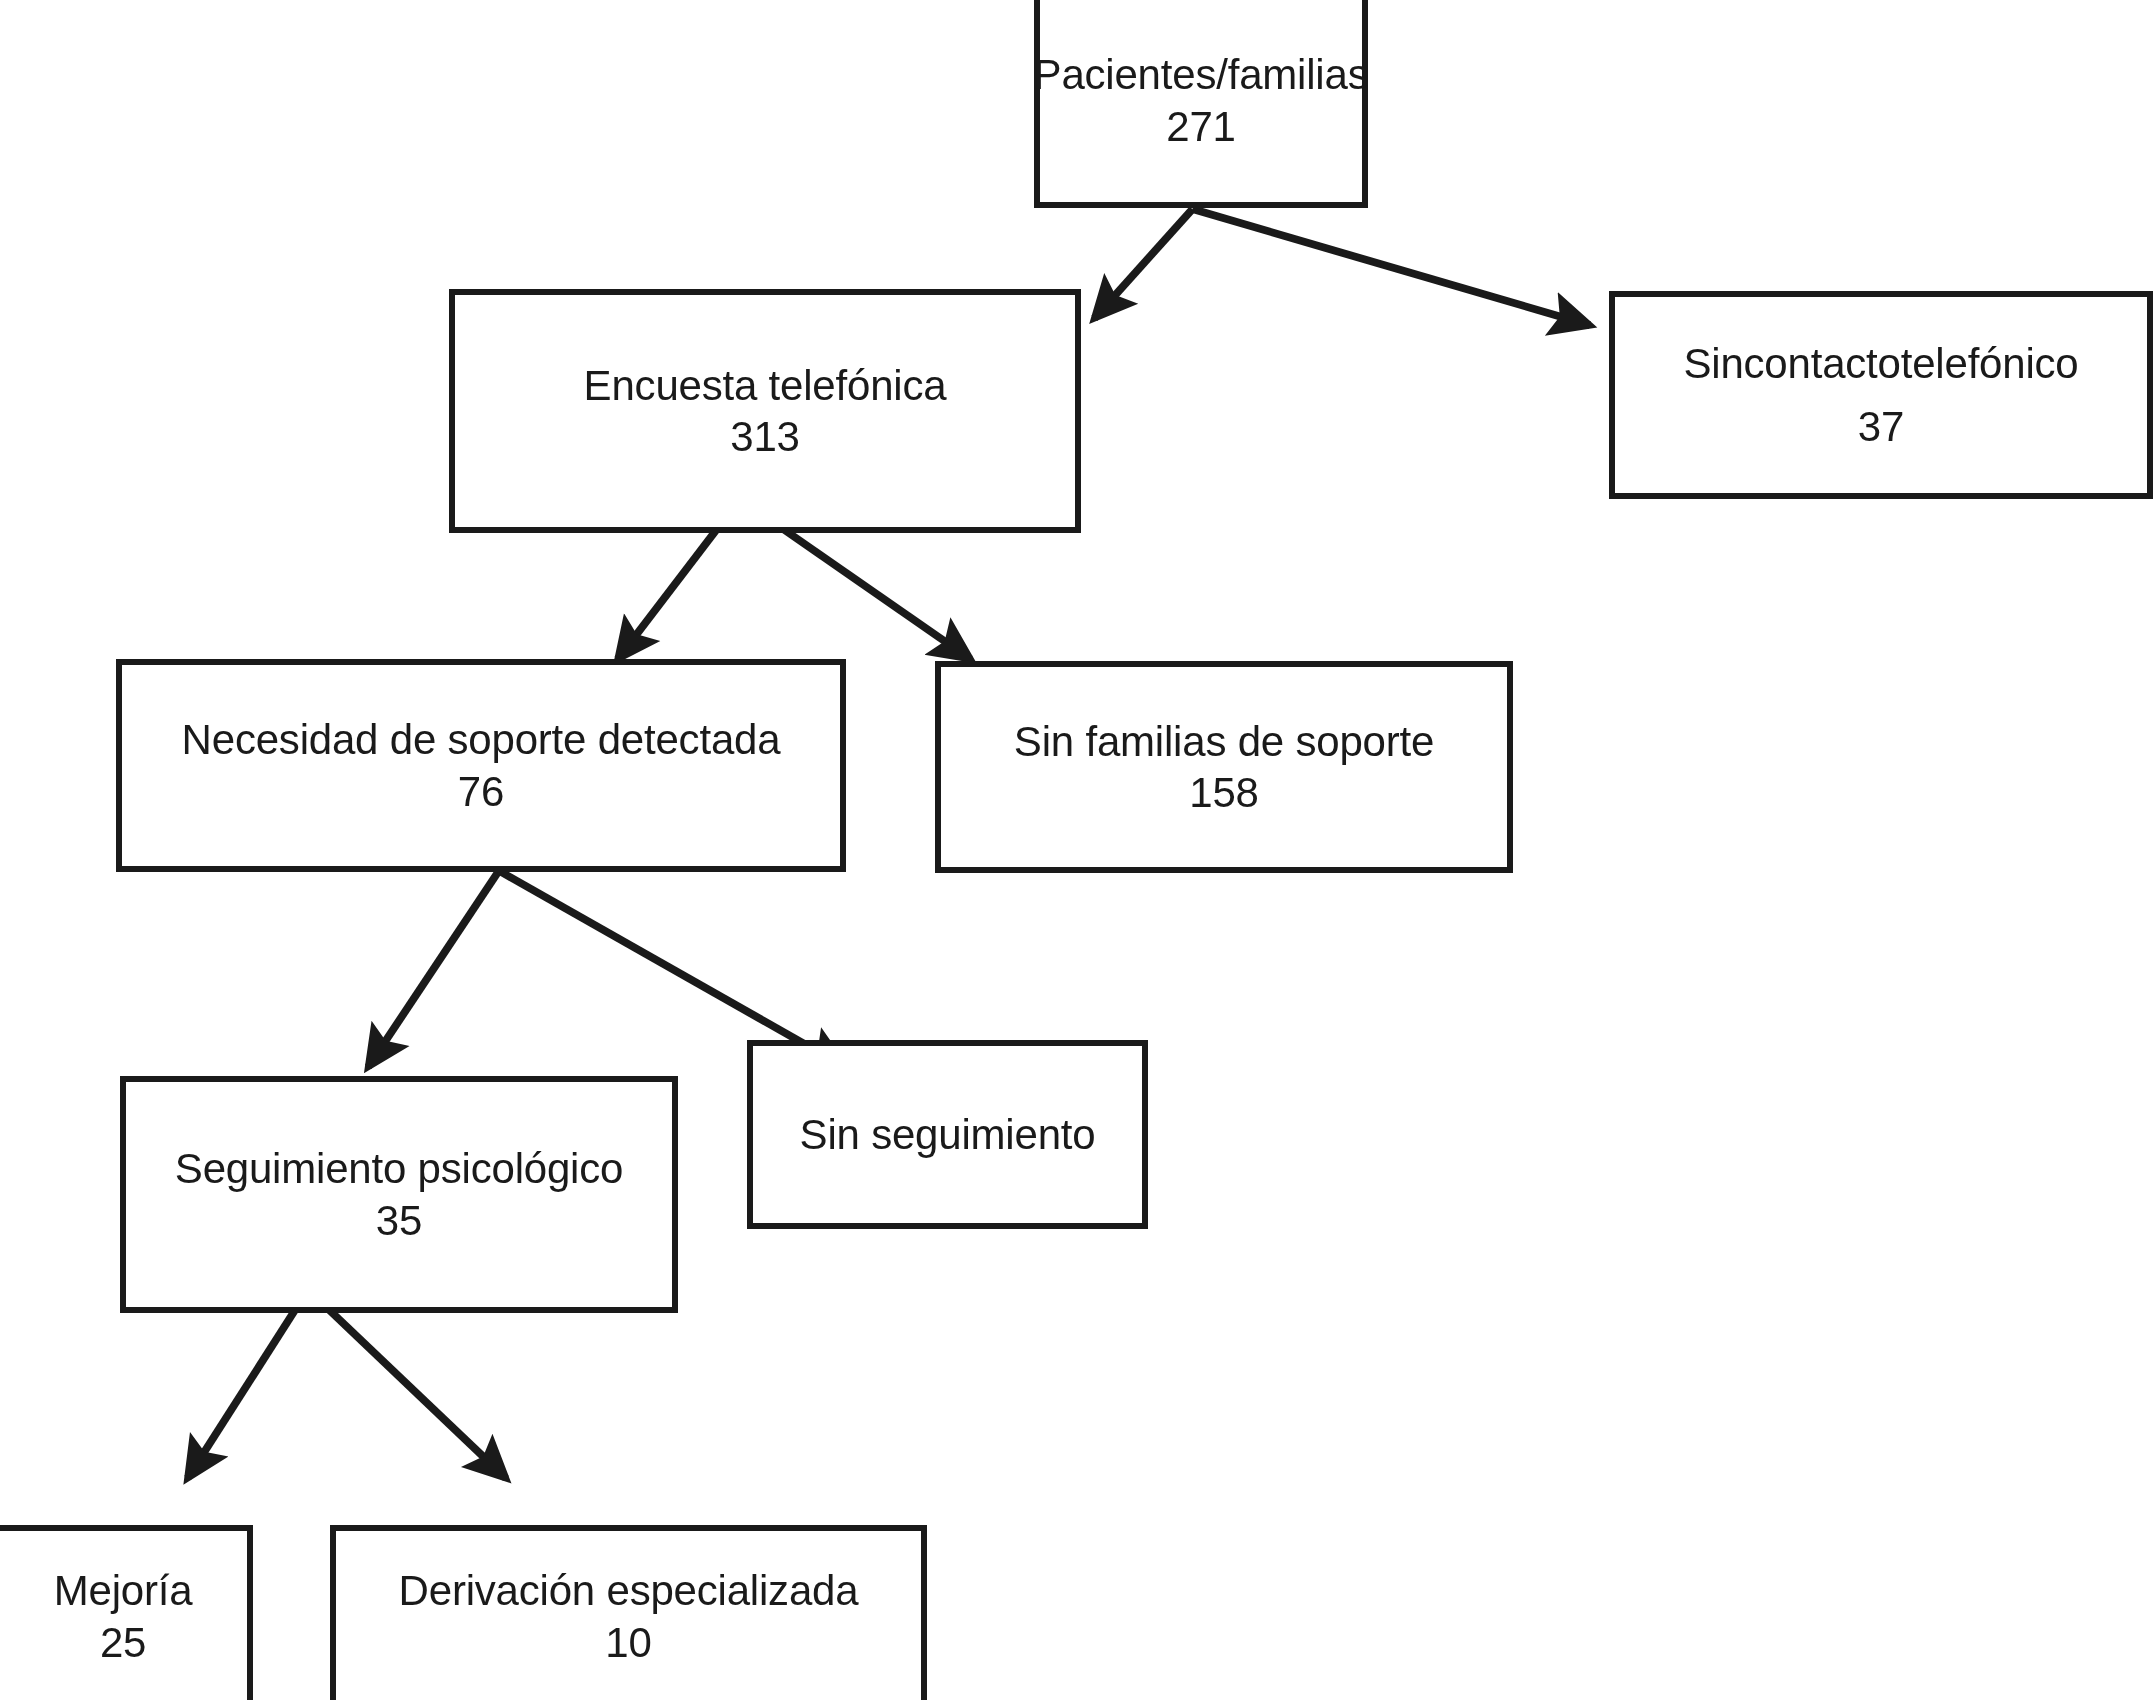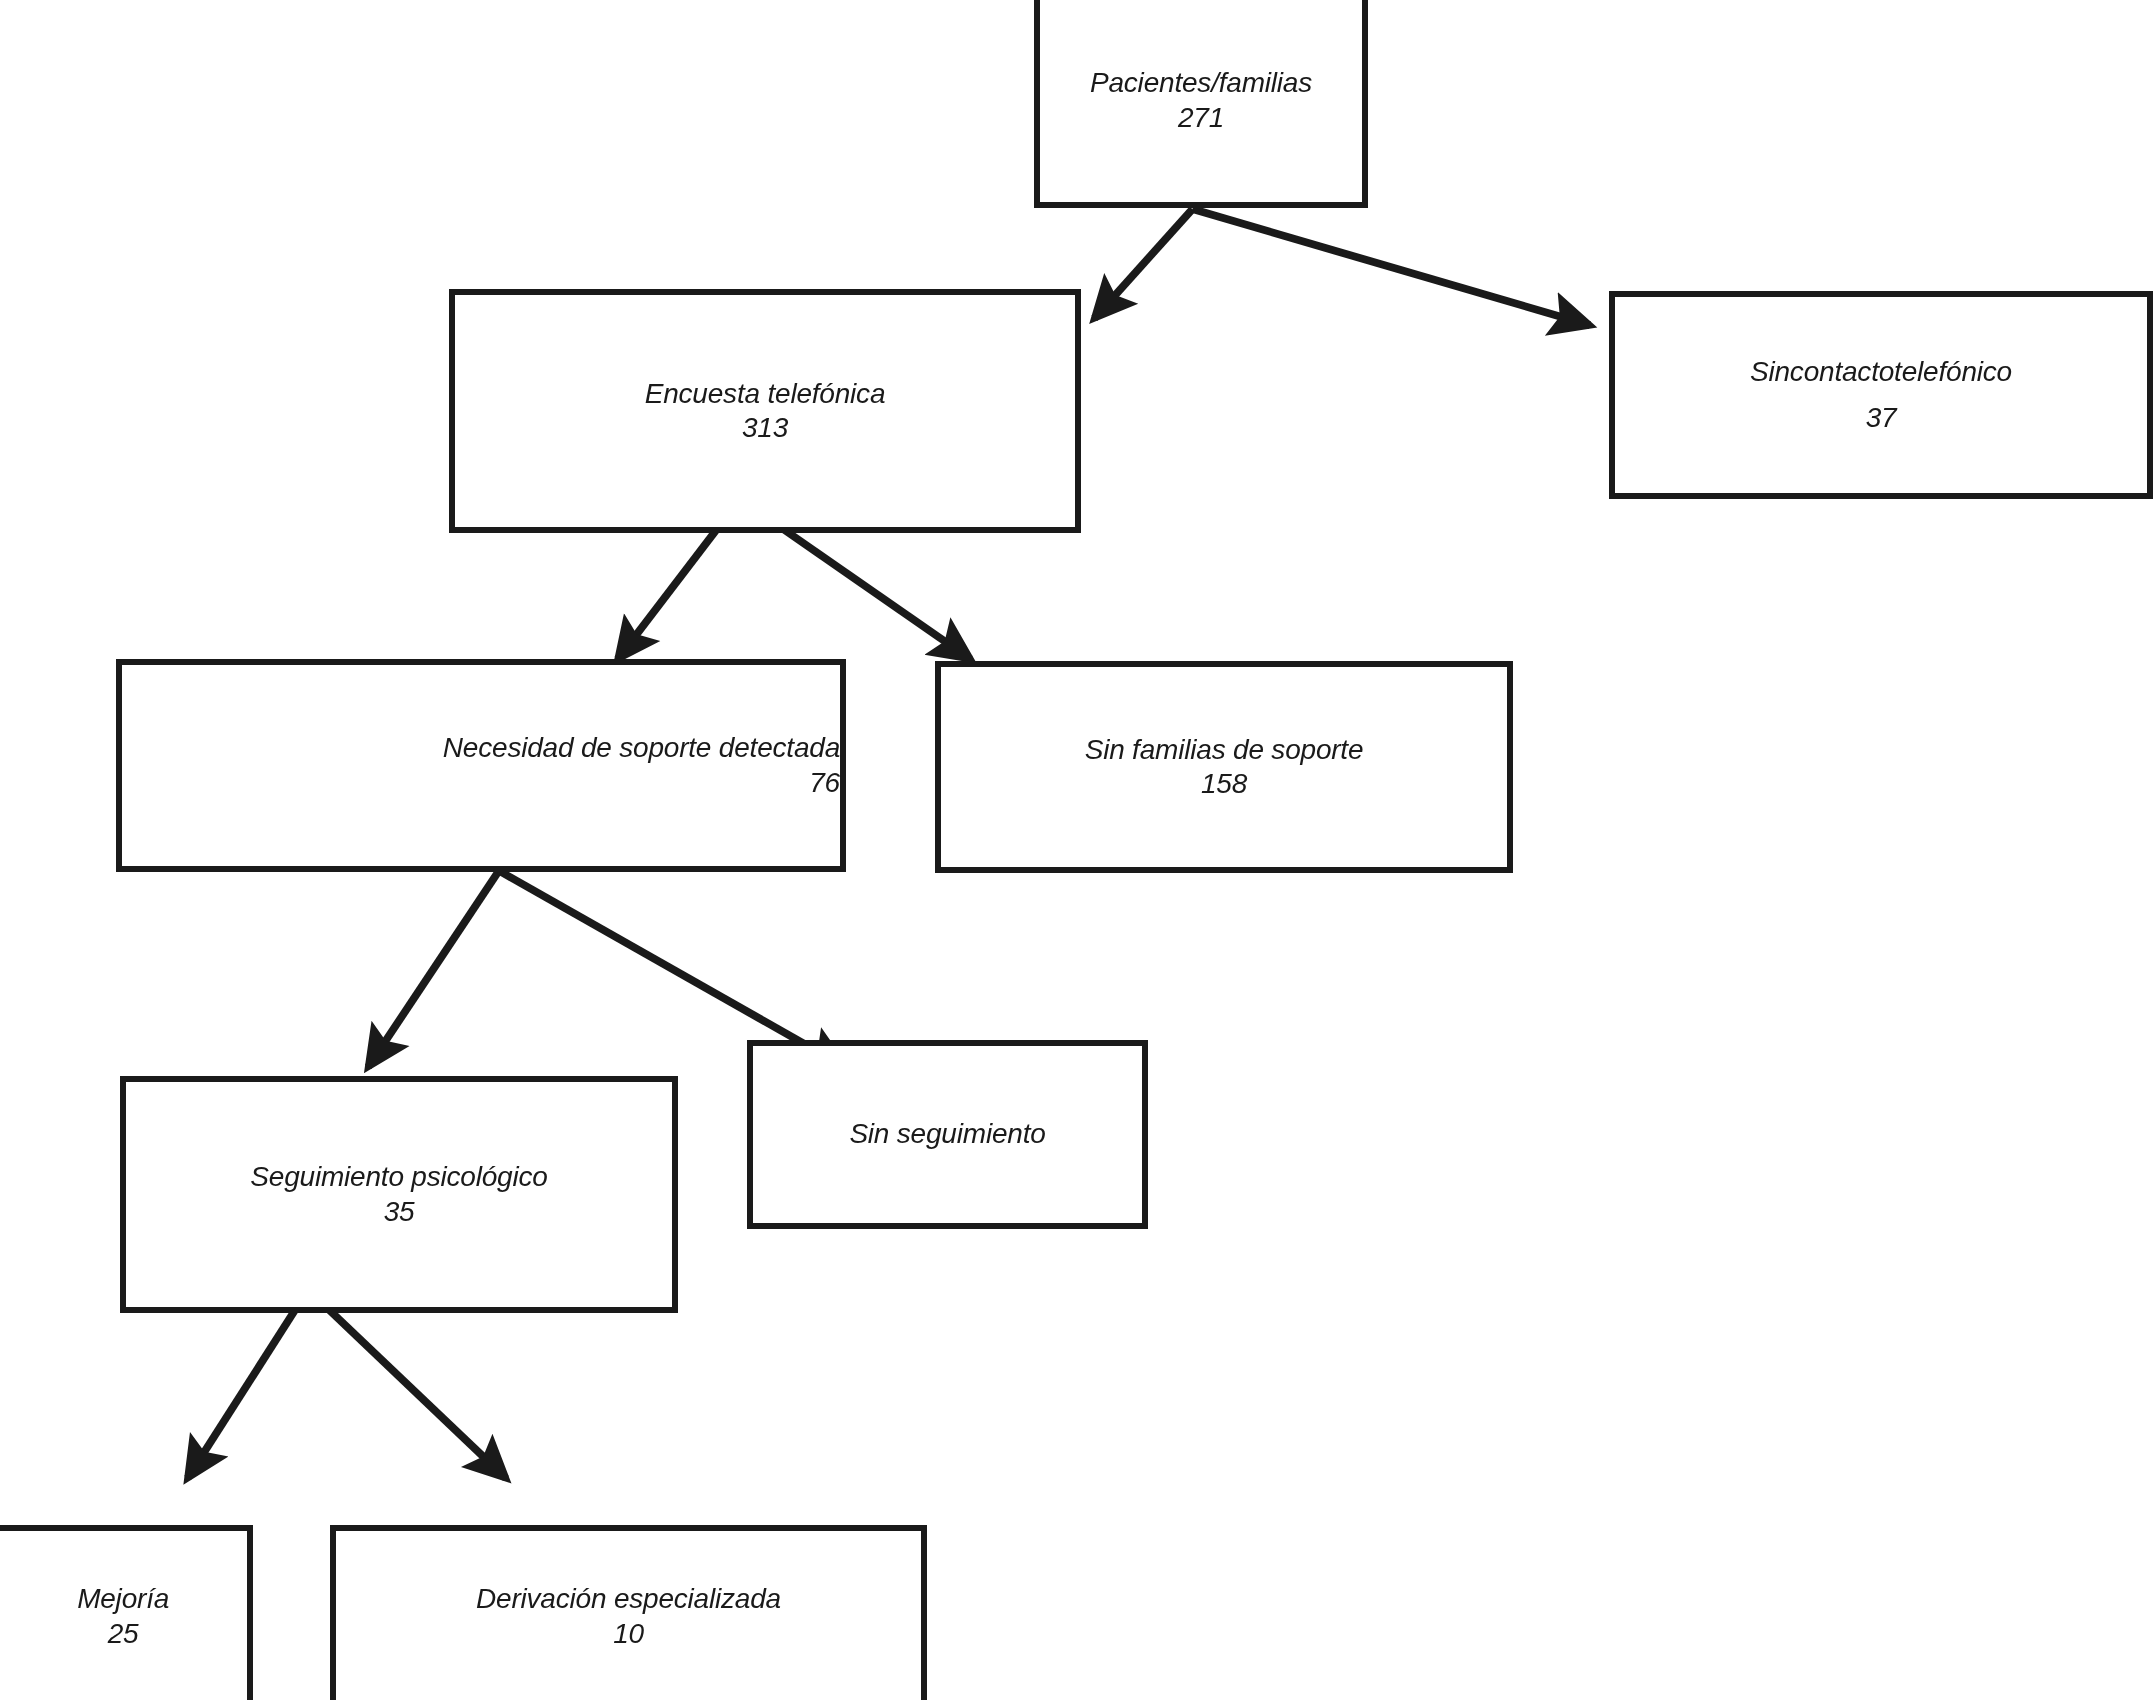--- a/index.html
+++ b/index.html
@@ -24,25 +24,24 @@
     flex-direction: column;
     align-items: center;
     justify-content: center;
     color: #1a1a1a;
     z-index: 2;
   }
   .node .label,
   .node .count {
     display: block;
     text-align: center;
-    font-size: 28px;
+    font-size: 42px;
     line-height: 1.22;
     white-space: nowrap;
     letter-spacing: -0.2px;
-    font-style: italic;
   }
   .node .count:empty { display: none; }
   svg.edges {
     position: absolute;
     left: 0;
     top: 0;
     width: 2156px;
     height: 1701px;
     z-index: 1;
     overflow: visible;
@@ -85,21 +84,21 @@
   <div class="node" style="left:449px; top:289px; width:632px; height:244px;">
     <span class="label">Encuesta telefónica</span>
     <span class="count">313</span>
   </div>
 
   <div class="node" style="left:1609px; top:291px; width:544px; height:208px;gap:12px;">
     <span class="label">Sincontactotelefónico</span>
     <span class="count">37</span>
   </div>
 
-  <div class="node" style="left:116px; top:659px; width:730px; height:213px;align-items:flex-end;">
+  <div class="node" style="left:116px; top:659px; width:730px; height:213px;">
     <span class="label">Necesidad de soporte detectada</span>
     <span class="count">76</span>
   </div>
 
   <div class="node" style="left:935px; top:661px; width:578px; height:212px;">
     <span class="label">Sin familias de soporte</span>
     <span class="count">158</span>
   </div>
 
   <div class="node" style="left:120px; top:1076px; width:558px; height:237px;">

